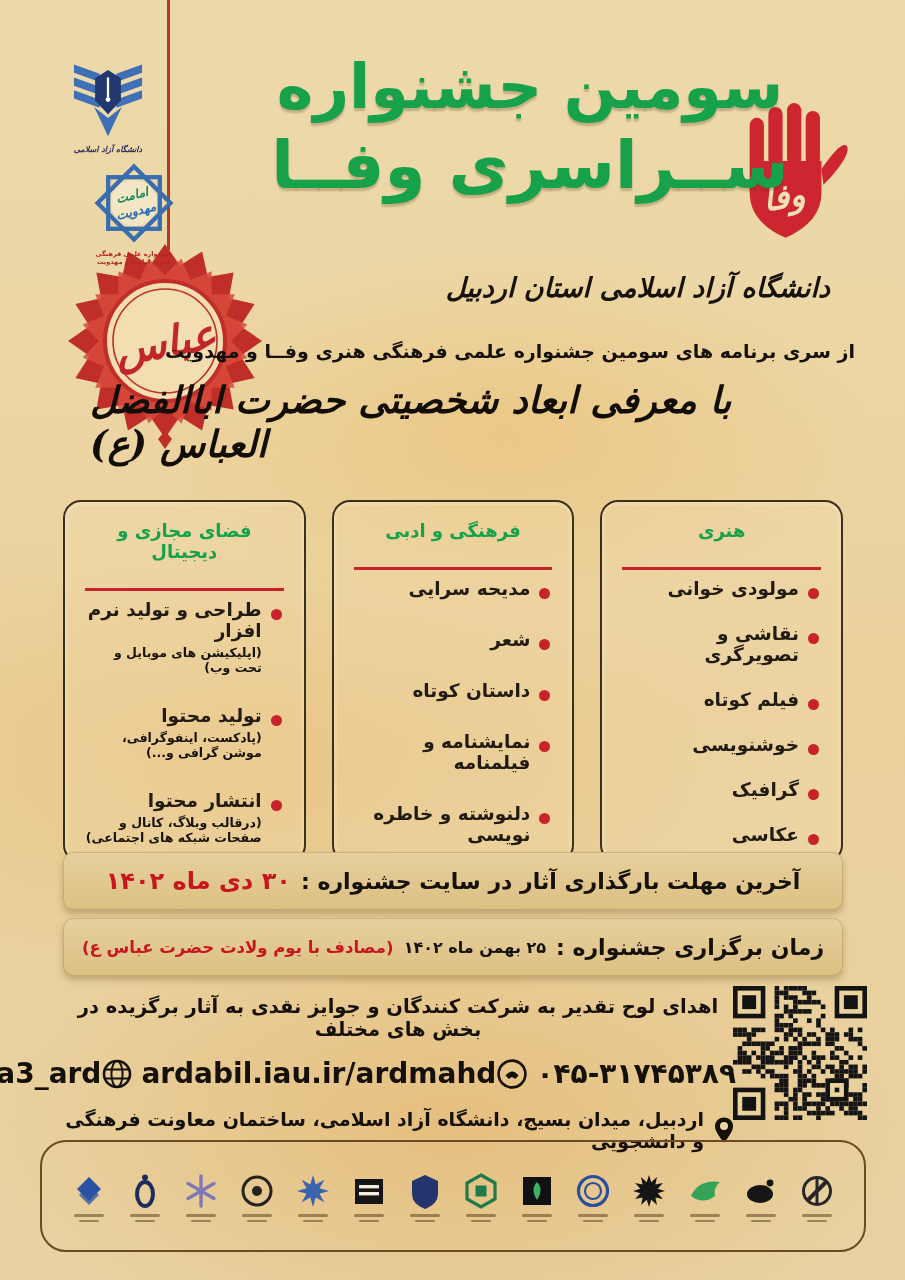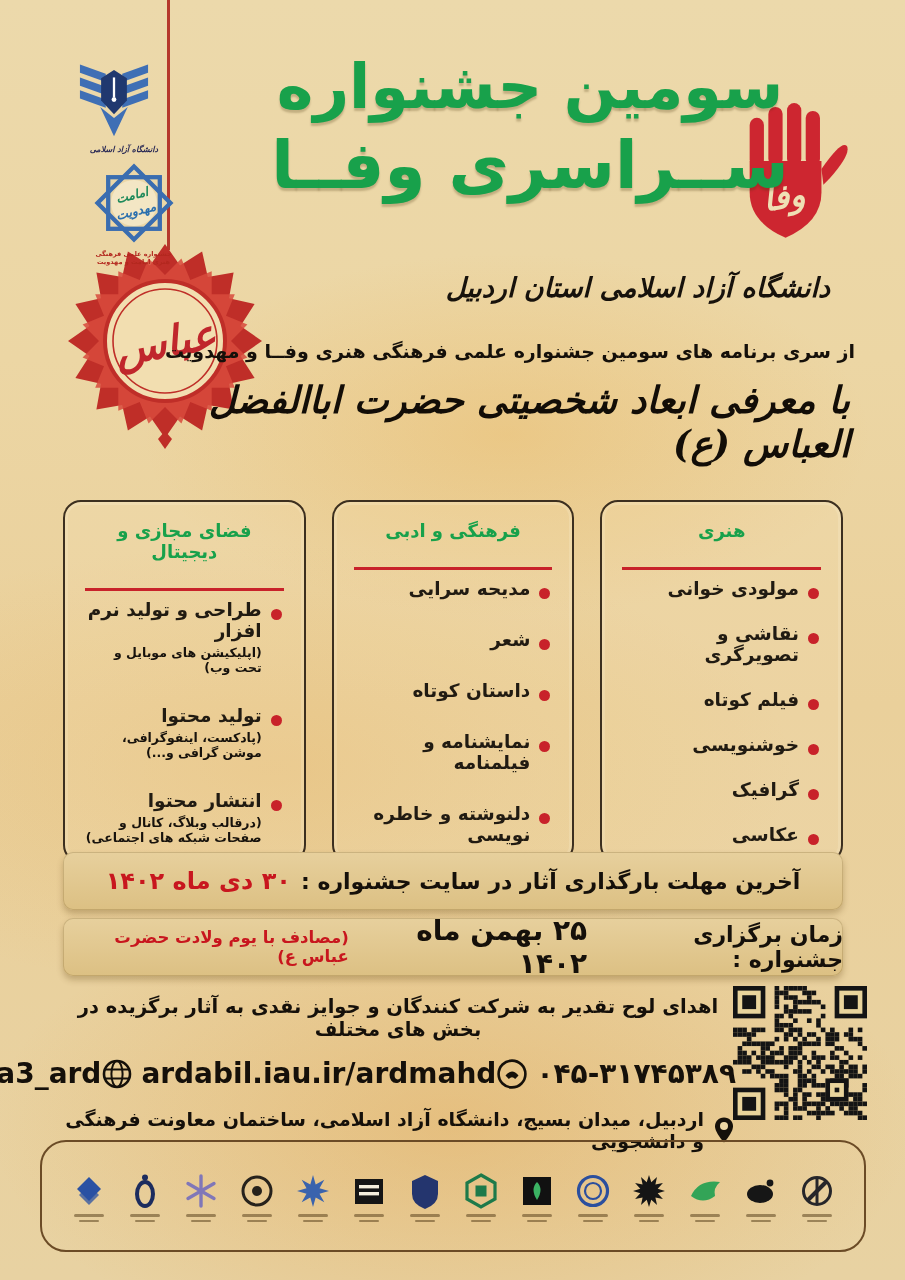--- a/index.html
+++ b/index.html
@@ -18,21 +18,21 @@
   #string-line{left:167px;top:0;width:3px;height:250px;background:#b5382c;}
   #title-block{left:230px;top:48px;width:600px;text-align:center;direction:rtl;}
   #title-block .t1{font-size:62px;font-weight:900;color:#18a14b;line-height:1.25;
      text-shadow:0 3px 2px rgba(70,50,10,.25);}
   #title-block .t2{font-size:66px;font-weight:900;color:#18a14b;line-height:1.2;
      text-shadow:0 3px 2px rgba(70,50,10,.25);}
   #uni-callig{left:230px;top:272px;width:600px;direction:rtl;
      font-family:"DejaVu Serif",serif;font-style:italic;font-weight:700;font-size:27px;color:#17120c;}
   #series-line{left:150px;top:340px;width:720px;text-align:center;direction:rtl;
      font-weight:700;font-size:19px;color:#15100a;}
-  #theme-callig{left:90px;top:378px;width:760px;text-align:right;direction:rtl;
+  #theme-callig{left:90px;top:378px;width:760px;text-align:left;direction:rtl;
      font-family:"DejaVu Serif",serif;font-style:italic;font-weight:700;font-size:37px;color:#120d07;}
   
   #cards-row{left:63px;top:500px;width:780px;height:340px;display:grid;
      grid-template-columns:1fr 1fr 1fr;gap:26px;direction:rtl;}
   .card{border:2px solid #3c2f1f;border-radius:18px;padding:16px 18px 14px;
      background:rgba(255,246,218,.10);box-shadow:inset 0 0 0 3px rgba(255,248,225,.18);
      display:flex;flex-direction:column;direction:rtl;}
   .card h2{margin:2px 4px 16px;font-size:18px;font-weight:900;color:#18a14b;text-align:center;}
   .card .rule{border:none;border-top:3px solid #c8222a;margin:10px 2px 4px;}
   .card ul{list-style:none;margin:0;padding:4px 2px 2px;flex:1;display:flex;
@@ -44,41 +44,41 @@
   .card ul.loose{justify-content:flex-start;gap:30px;}
   
   .bar{left:63px;width:780px;height:58px;border-radius:10px;direction:rtl;
      background:linear-gradient(180deg,#e7d09d,#dcc083);
      box-shadow:0 4px 6px rgba(100,70,20,.30), inset 0 0 0 1px rgba(120,90,40,.25);
      display:flex;align-items:center;justify-content:center;gap:10px;}
   #bar-upload{top:852px;}
   #bar-event{top:918px;}
   .bar .lbl{font-size:22px;font-weight:900;color:#15100a;}
   .bar .date-red{font-size:24px;font-weight:900;color:#c8161e;}
-  .bar .date-blk{font-size:28px;font-weight:900;color:#15100a;}
+  .bar .date-blk{font-size:16px;font-weight:900;color:#15100a;}
   .bar .note-red{font-size:16.5px;font-weight:900;color:#c8161e;}
   
   #contact{left:60px;top:995px;width:676px;direction:rtl;}
   #prizes-line{text-align:center;font-size:19.5px;font-weight:700;color:#15100a;}
   #contact-row{margin-top:16px;display:flex;align-items:center;justify-content:space-between;}
   .cgroup{display:flex;align-items:center;gap:8px;}
   .ctext{font-size:28px;font-weight:700;color:#15100a;}
   #address-row{margin-top:18px;display:flex;align-items:center;justify-content:center;gap:8px;
      font-size:19px;font-weight:700;color:#15100a;}
   .icon{display:inline-flex;align-items:center;justify-content:center;}
   
   #qr-box{left:733px;top:986px;width:134px;height:134px;}
   
   #strip{left:40px;top:1140px;width:826px;height:112px;border:2px solid #6b4b26;border-radius:26px;
      display:flex;align-items:center;justify-content:space-evenly;padding:0 12px;}
   .chip{display:flex;flex-direction:column;align-items:center;gap:3px;}
   .chip .cap{display:block;width:30px;height:3px;background:rgba(80,55,20,.5);border-radius:2px;}
   .chip .cap.short{width:20px;height:2px;}
   
-  #iau-logo{left:58px;top:48px;width:100px;text-align:right;}
+  #iau-logo{left:58px;top:48px;width:100px;text-align:center;}
   #iau-caption{font-family:"DejaVu Serif",serif;font-style:italic;font-size:8px;font-weight:700;color:#2a2a55;}
   #star-logo{left:86px;top:160px;width:95px;text-align:center;}
   #star-caption{font-size:6.5px;font-weight:700;color:#b3281f;line-height:1.3;}
   #medallion{left:65px;top:237px;width:200px;height:212px;}
   #hand-logo{left:730px;top:82px;width:118px;height:168px;}
 </style>
 </head>
 <body>
 
 <div id="poster">

